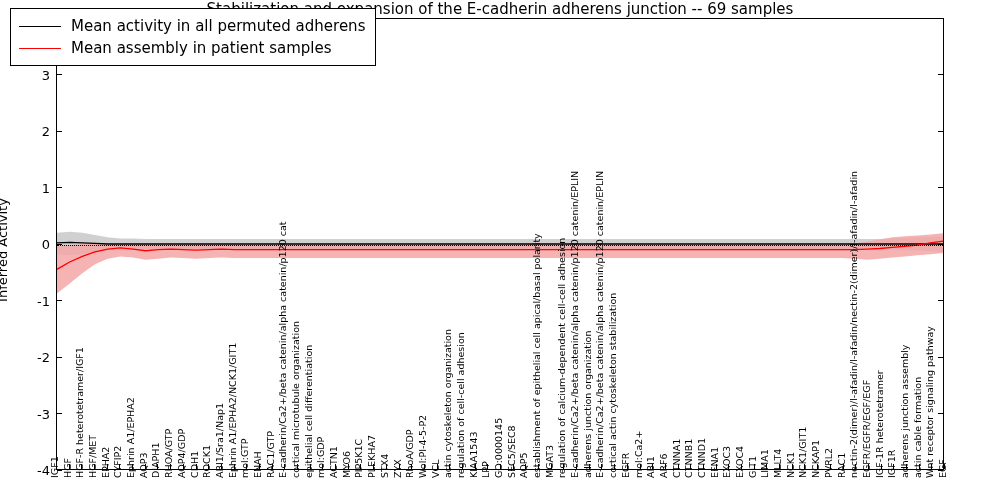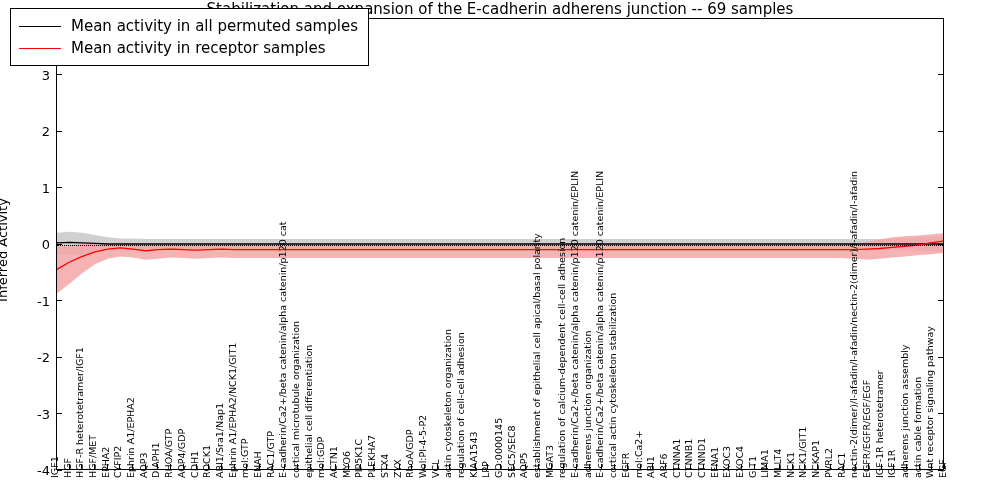--- a/index.html
+++ b/index.html
@@ -213,21 +213,21 @@
       <div class="xlab" style="left: 922.629px; top: 467px;">actin cable formation</div>
       <div style="position: absolute; left: 931.314px; top: 464px; width: 1px; height: 5px; background: rgb(0, 0, 0);"></div>
       <div class="xlab" style="left: 935.314px; top: 467px;">Wnt receptor signaling pathway</div>
       <div style="position: absolute; left: 944px; top: 464px; width: 1px; height: 5px; background: rgb(0, 0, 0);"></div>
       <div class="xlab" style="left: 948px; top: 467px;">EGF</div>
     </div>
 
   <div class="legend">
     <div class="legrow">
       <span class="legline"></span>
-      <span class="legtxt">Mean activity in all permuted samples</span>
+      <span class="legtxt">Mean activity in all permuted adherens</span>
     </div>
     <div class="legrow">
       <span class="legline red"></span>
-      <span class="legtxt">Mean activity in receptor samples</span>
+      <span class="legtxt">Mean assembly in patient samples</span>
     </div>
   </div>
 
 </div>
 
 </body></html>

